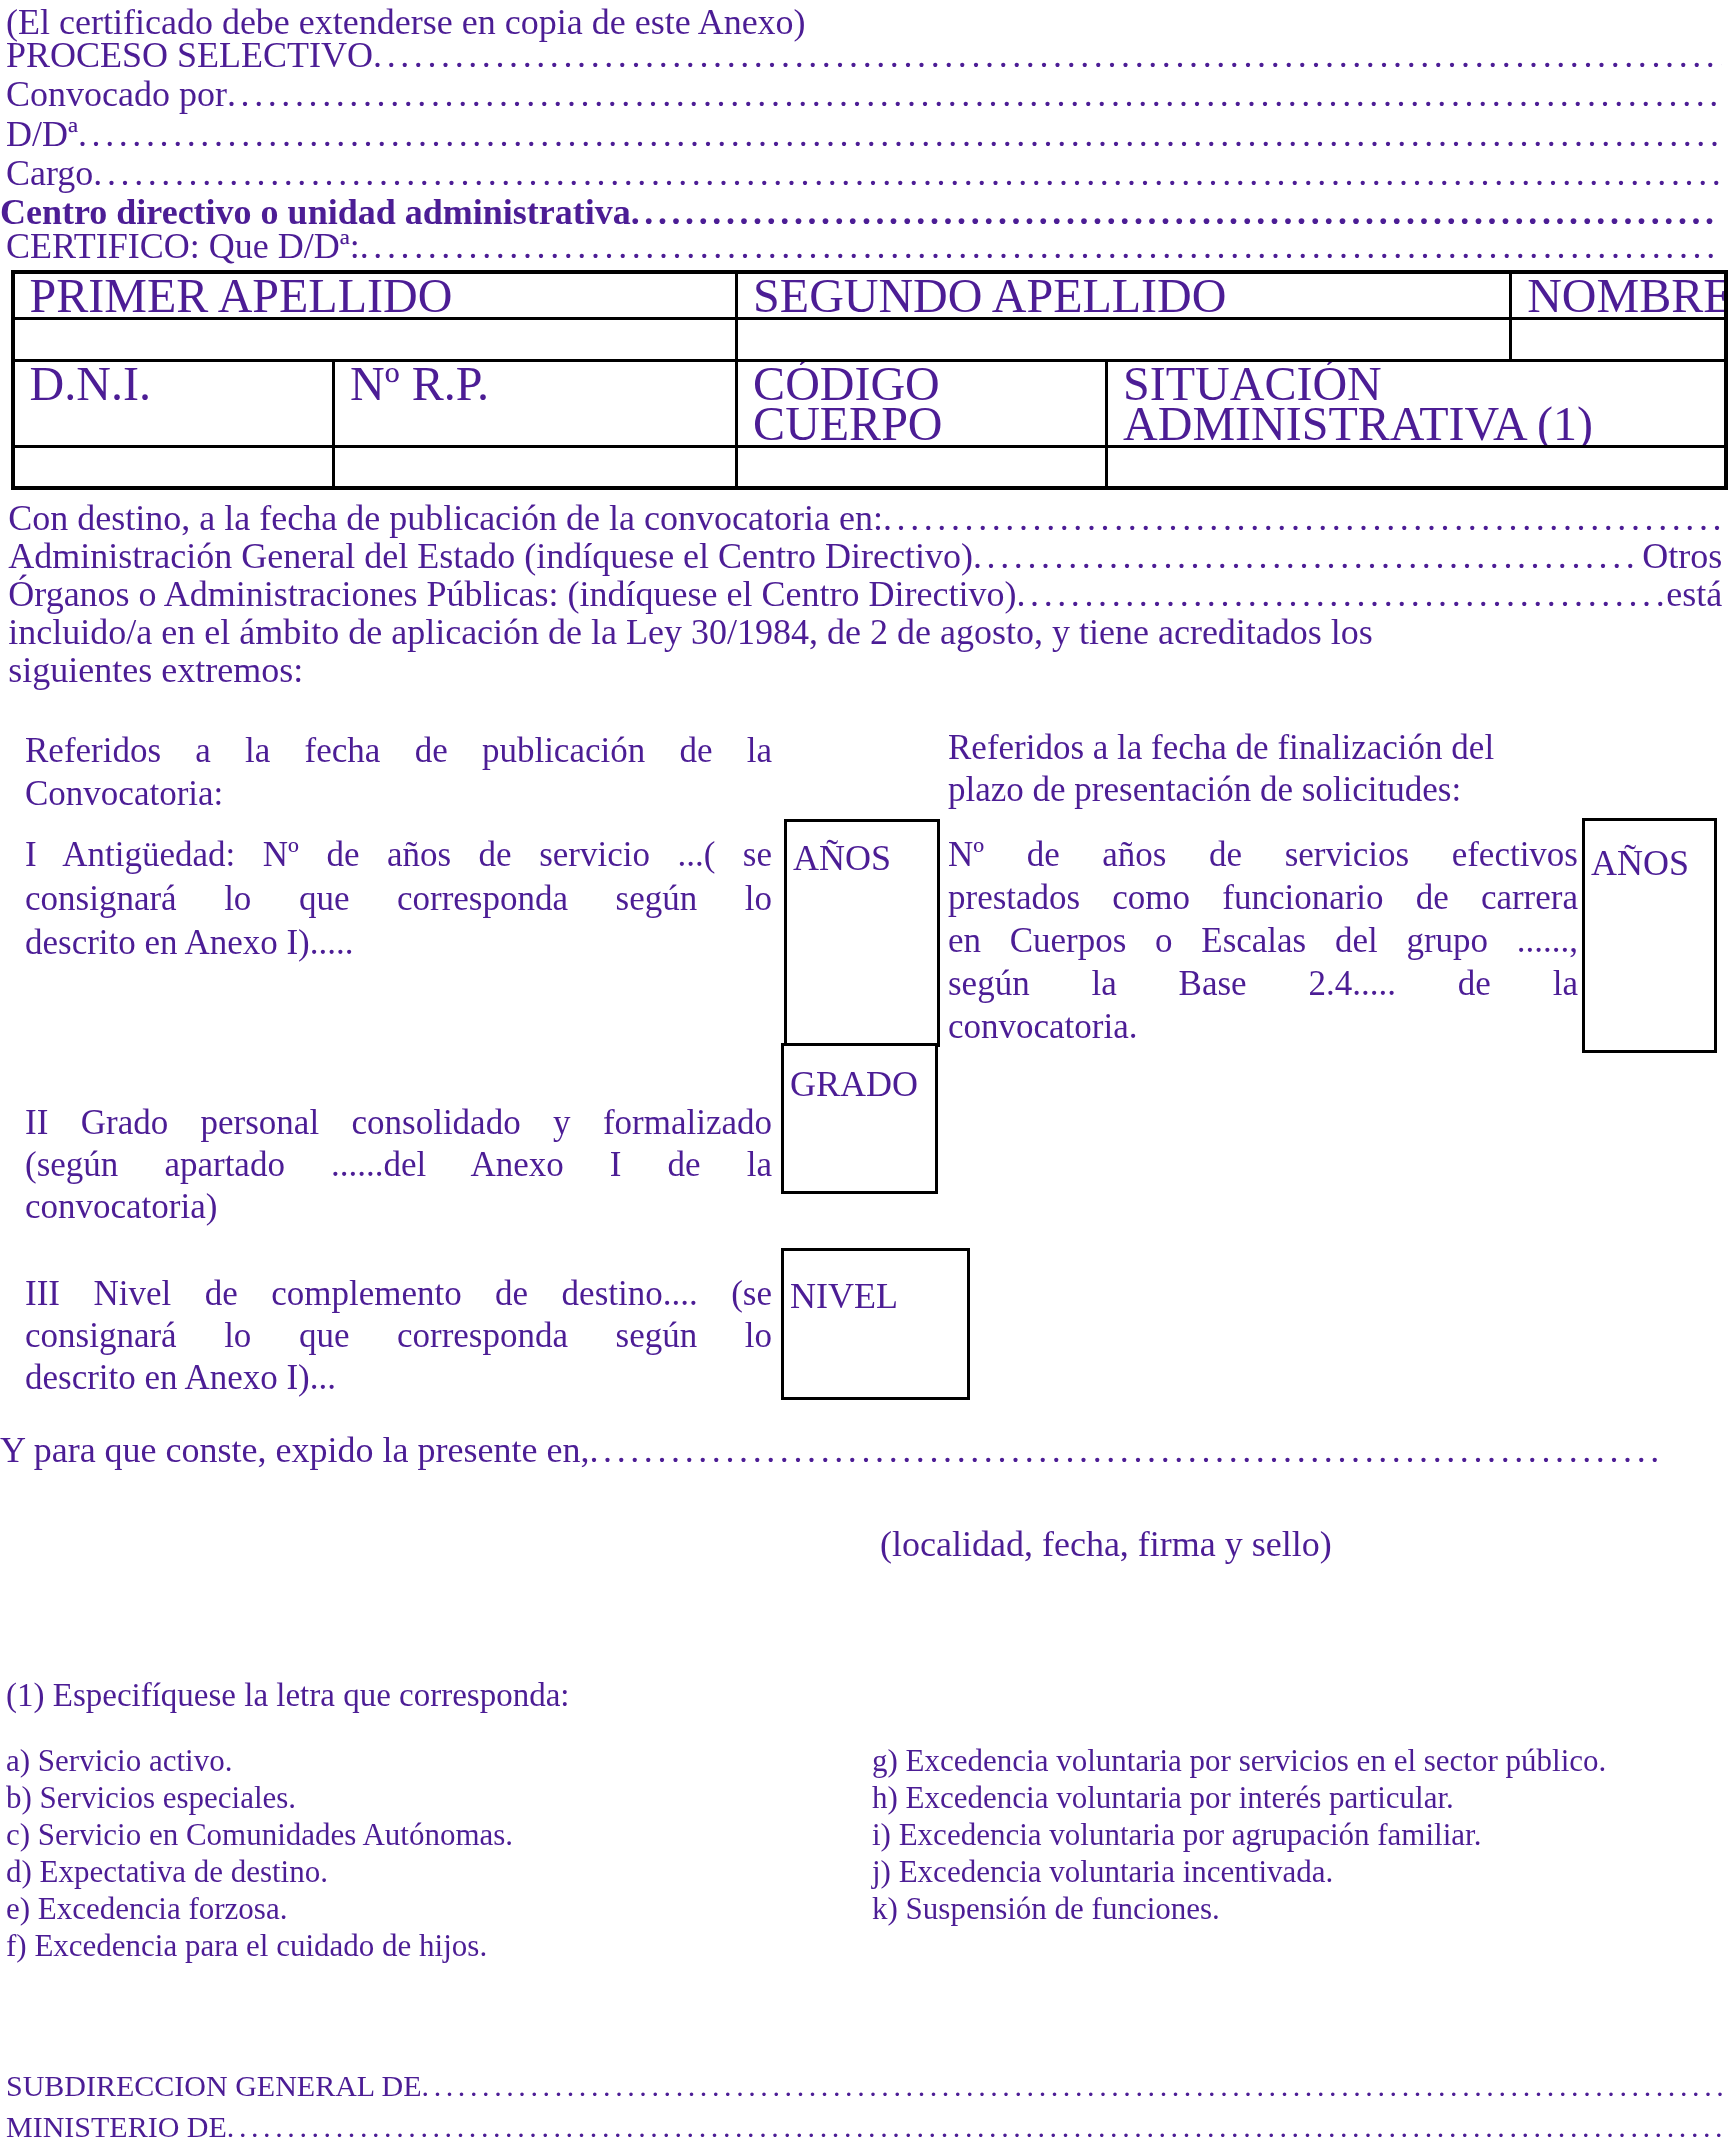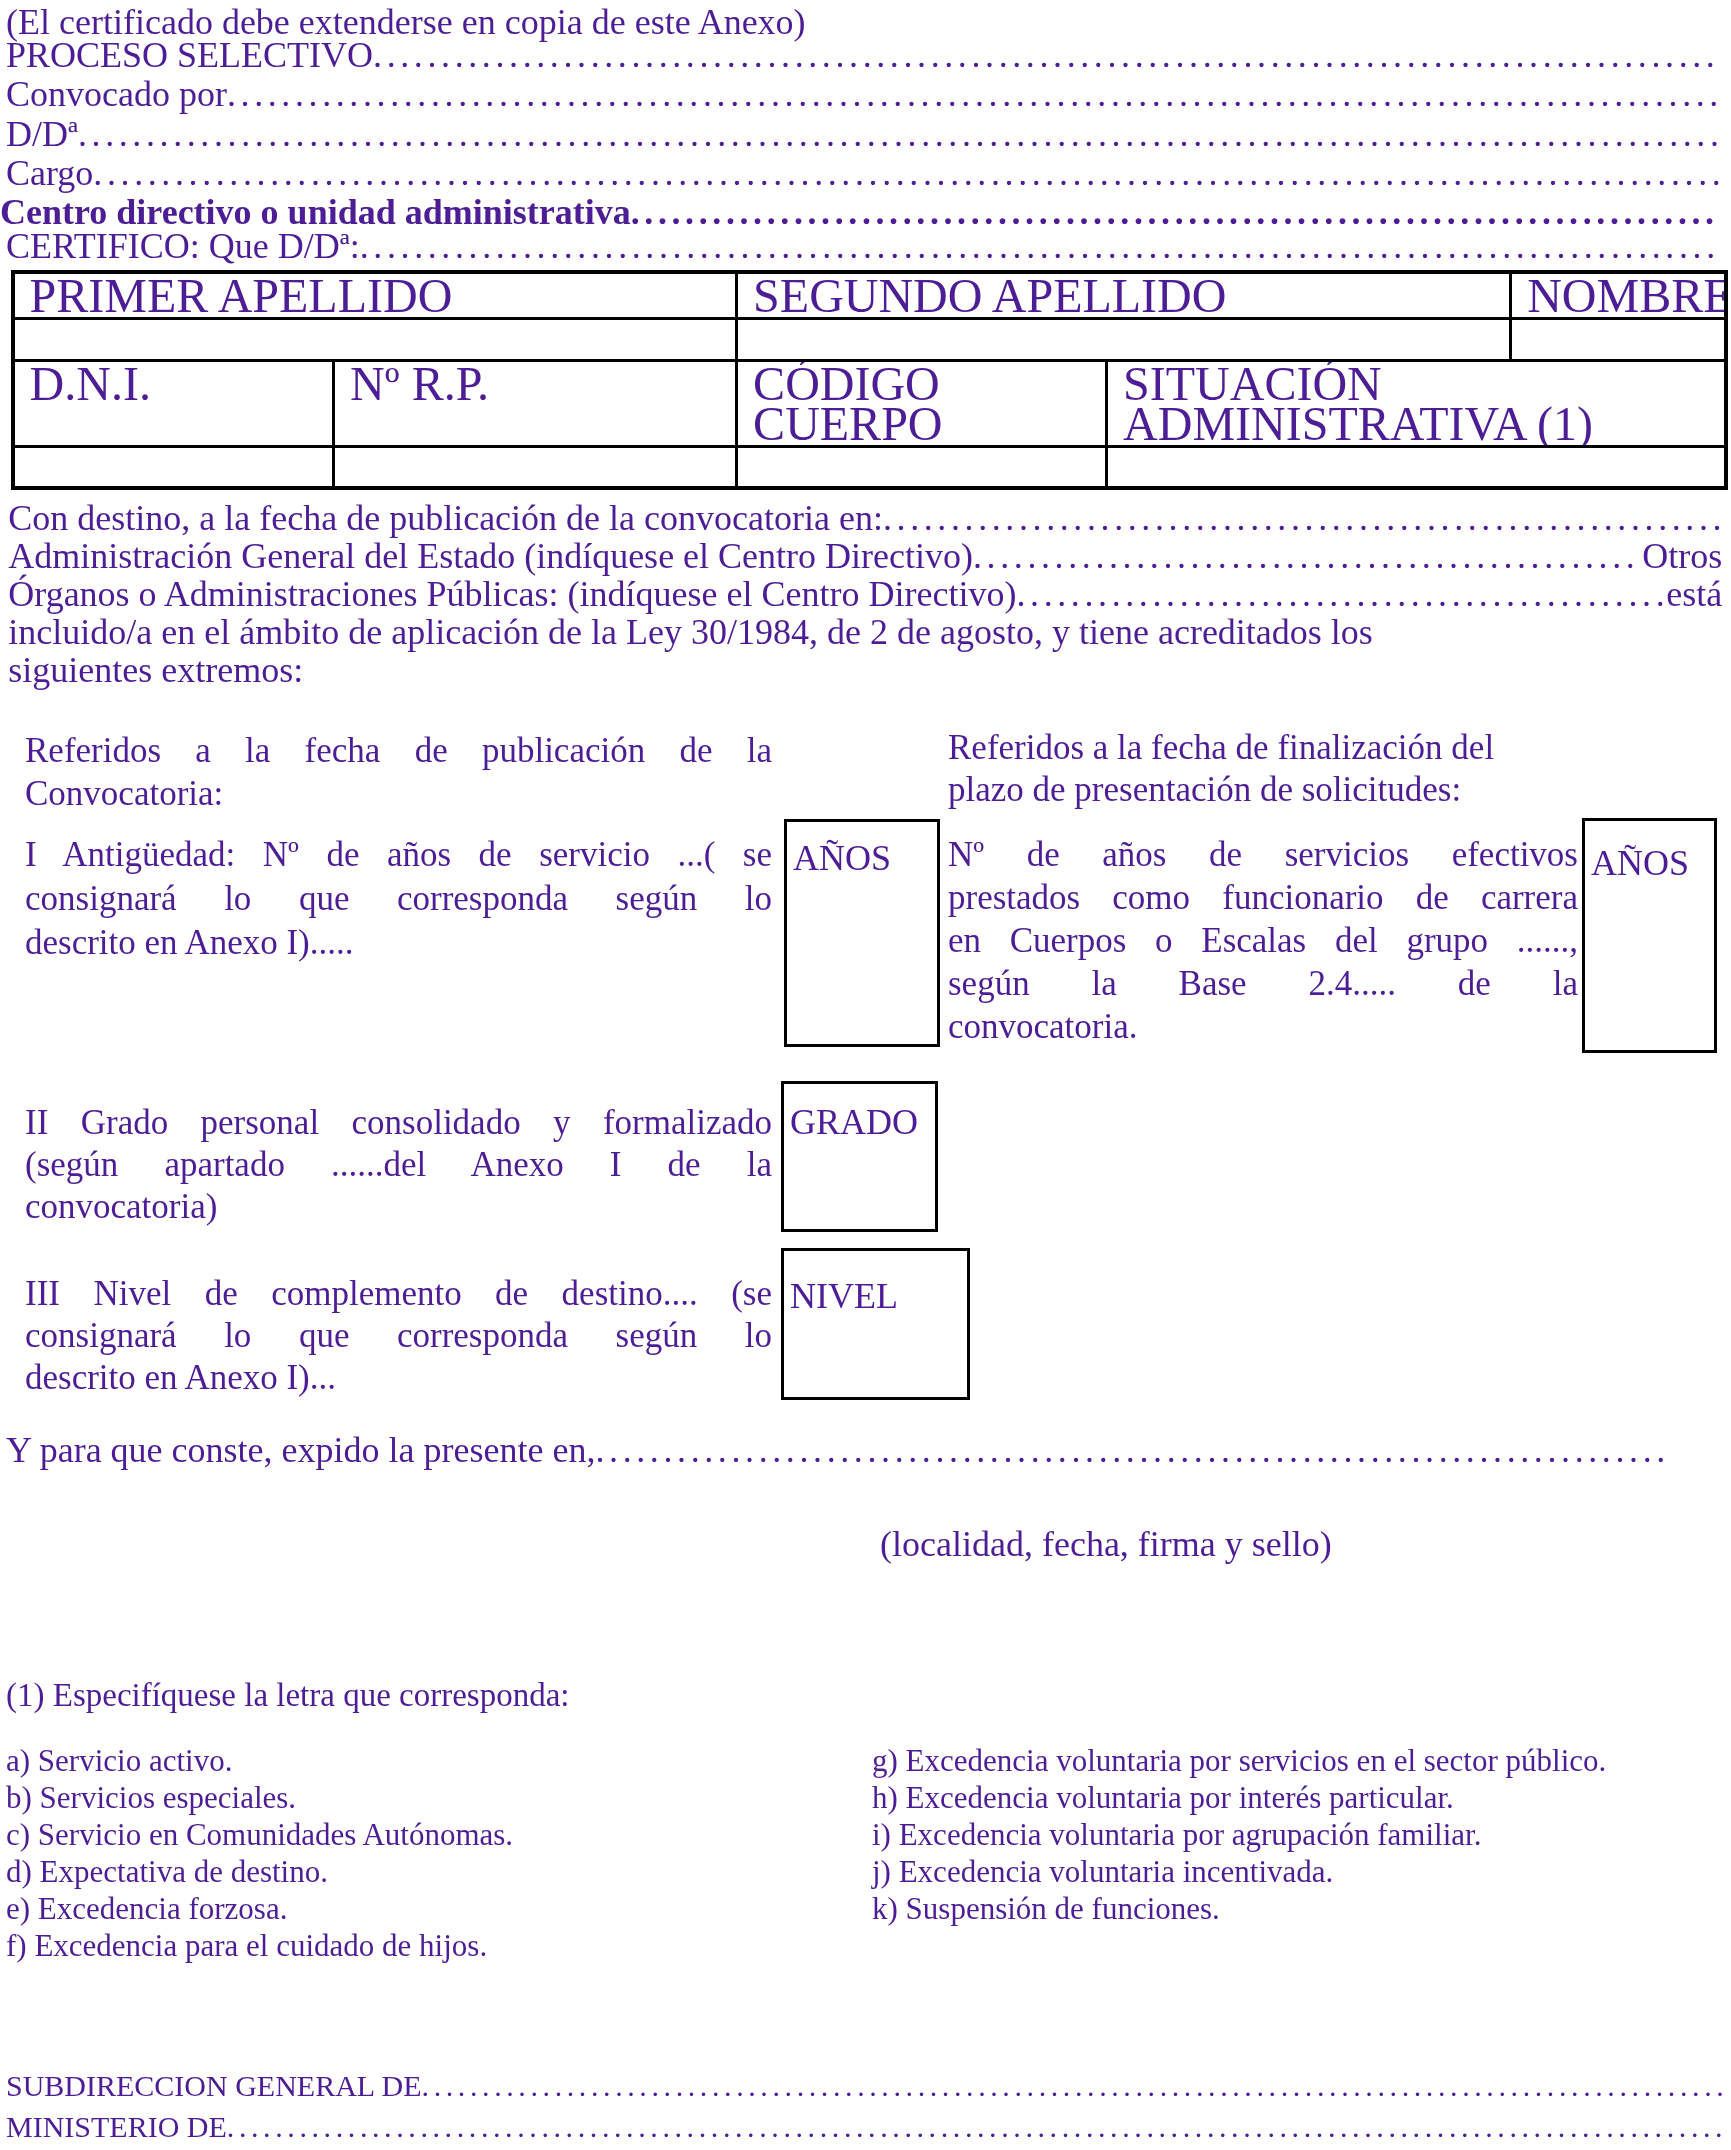--- a/index.html
+++ b/index.html
@@ -174,34 +174,34 @@
   </div>
   <div class="abs vbox" style="left:1582px;top:818px;width:135px;height:235px;">
     <span class="lbl" style="padding-top:21px;">AÑOS</span>
   </div>
 
   <div class="abs colblock" style="left:25px;top:1102px;width:747px;line-height:42px;">
     <div class="jline">II Grado personal consolidado y formalizado</div>
     <div class="jline">(según apartado ......del Anexo I de la</div>
     <div class="nline">convocatoria)</div>
   </div>
-  <div class="abs vbox" style="left:781px;top:1081px;width:157px;height:151px;">
+  <div class="abs vbox" style="left:781px;top:1043px;width:157px;height:151px;">
     <span class="lbl" style="padding-top:16.7px;">GRADO</span>
   </div>
 
   <div class="abs colblock" style="left:25px;top:1273px;width:747px;line-height:42px;">
     <div class="jline">III Nivel de complemento de destino.... (se</div>
     <div class="jline">consignará lo que corresponda según lo</div>
     <div class="nline">descrito en Anexo I)...</div>
   </div>
   <div class="abs vbox" style="left:781px;top:1248px;width:189px;height:152px;">
     <span class="lbl" style="padding-top:24px;">NIVEL</span>
   </div>
 
-  <div class="abs sig" style="left:6px;top:1431px;width:1665px;">
+  <div class="abs sig" style="left:0;top:1431px;width:1665px;">
     <span>Y para que conste, expido la presente en, </span>
       <span class="leader">........................................................................................................................................................................................................................................</span>
   </div>
   <div class="abs locnote" style="left:880px;top:1523px;">(localidad, fecha, firma y sello)</div>
 
   <div class="abs fn-title" style="left:6px;top:1677px;">(1) Especifíquese la letra que corresponda:</div>
 
   <div class="abs fnlist" style="left:6px;top:1742px;width:850px;">
     <div>a) Servicio activo.</div>
     <div>b) Servicios especiales.</div>

